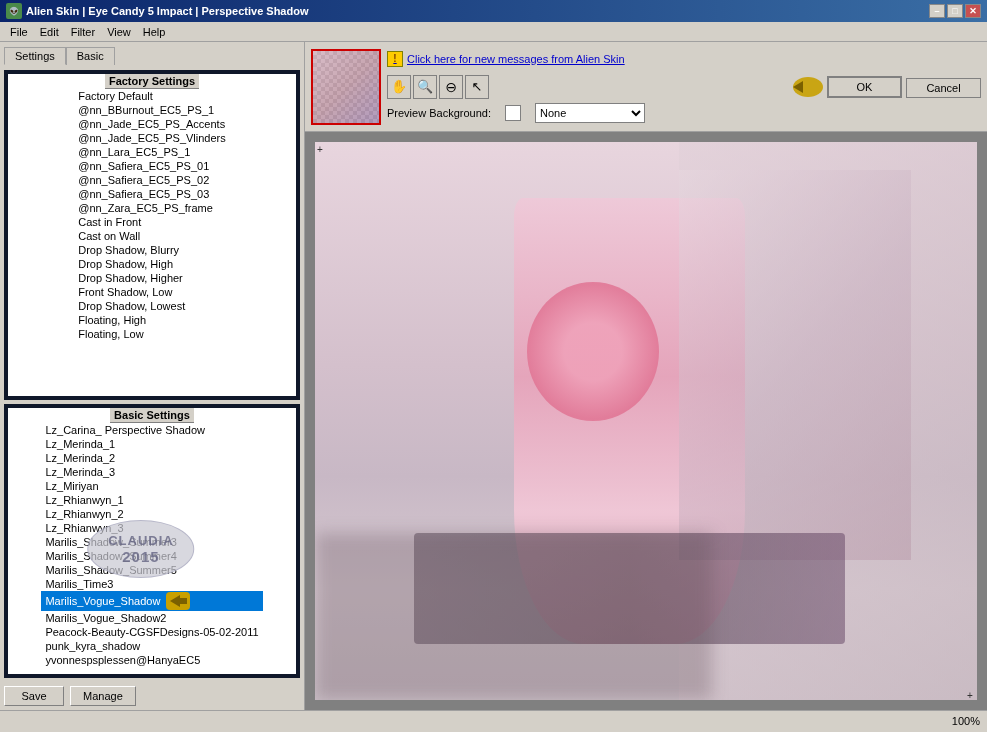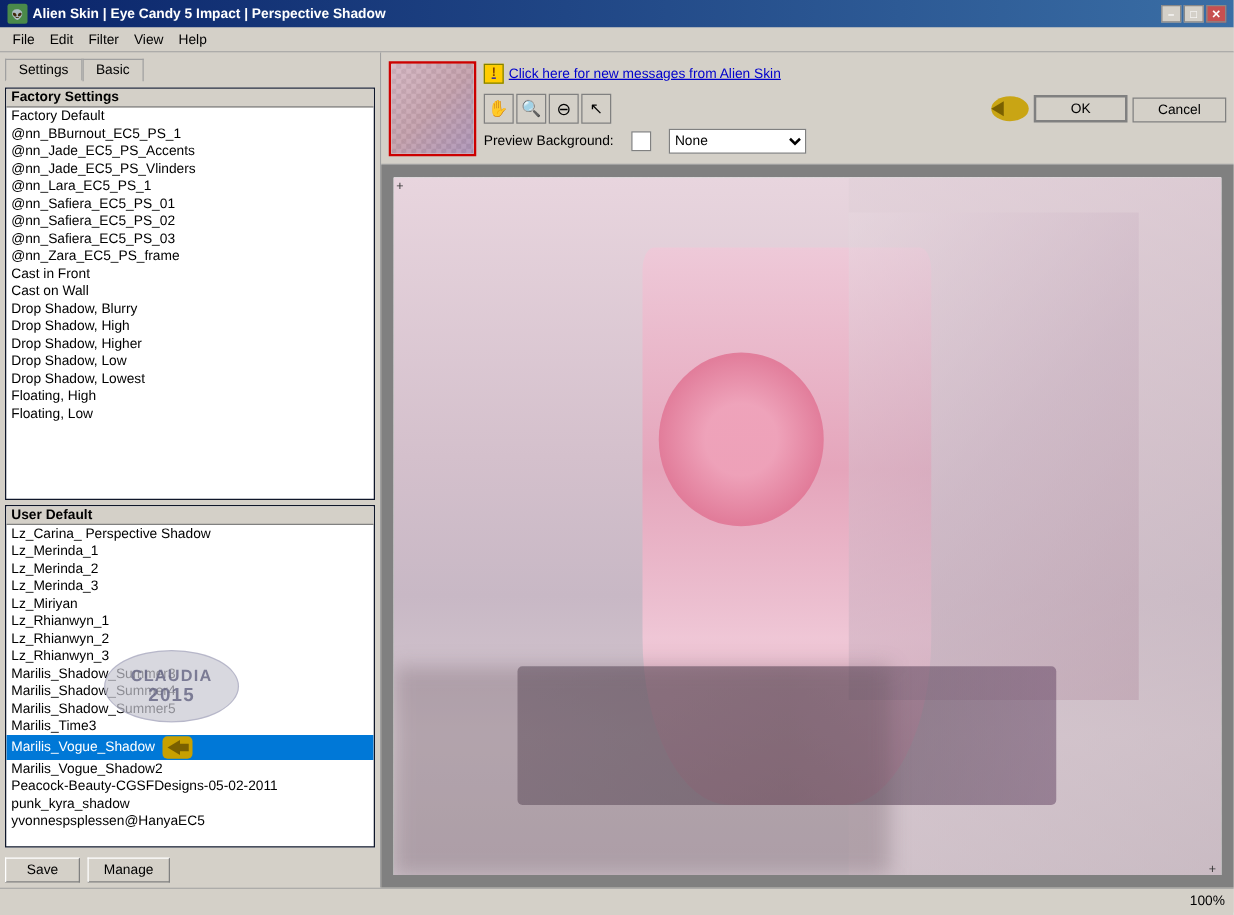--- a/index.html
+++ b/index.html
@@ -103,27 +103,28 @@
     }
     .tab.active {
       background: #d4d0c8;
       border-bottom: 1px solid #d4d0c8;
       z-index: 1;
       font-weight: normal;
     }
 
     
     .list-container {
-      border: 1px solid #0f172a;
+      border: 4px solid #0f172a;
       background: white;
       display: flex;
       flex-direction: column;
       flex: 1;
       overflow: hidden;
       position: relative;
+      align-items: center;
     }
     .list-header {
       background: #d4d0c8;
       border-bottom: 1px solid #808080;
       padding: 1px 4px;
       font-size: 11px;
       font-weight: bold;
       display: flex;
       align-items: center;
       justify-content: space-between;
@@ -434,32 +435,32 @@
           <div class="list-item">@nn_Lara_EC5_PS_1</div>
           <div class="list-item">@nn_Safiera_EC5_PS_01</div>
           <div class="list-item">@nn_Safiera_EC5_PS_02</div>
           <div class="list-item">@nn_Safiera_EC5_PS_03</div>
           <div class="list-item">@nn_Zara_EC5_PS_frame</div>
           <div class="list-item">Cast in Front</div>
           <div class="list-item">Cast on Wall</div>
           <div class="list-item">Drop Shadow, Blurry</div>
           <div class="list-item">Drop Shadow, High</div>
           <div class="list-item">Drop Shadow, Higher</div>
-          <div class="list-item">Drop Shadow, Low</div>
+          <div class="list-item">Front Shadow, Low</div>
           <div class="list-item">Drop Shadow, Lowest</div>
           <div class="list-item">Floating, High</div>
           <div class="list-item">Floating, Low</div>
         </div>
       </div>
     </div>
 
     <div class="user-list-section">
       <div class="list-container" style="position:relative;">
         <div class="list-header">
-          <span>User Default</span>
+          <span>Basic Settings</span>
         </div>
         <div class="list-scroll-area" style="position:relative;">
 
           <div class="watermark">
             <div>CLAUDIA</div>
             <div style="font-size:15px;">2015</div>
           </div>
           <div class="list-item">Lz_Carina_ Perspective Shadow</div>
           <div class="list-item">Lz_Merinda_1</div>
           <div class="list-item">Lz_Merinda_2</div>

